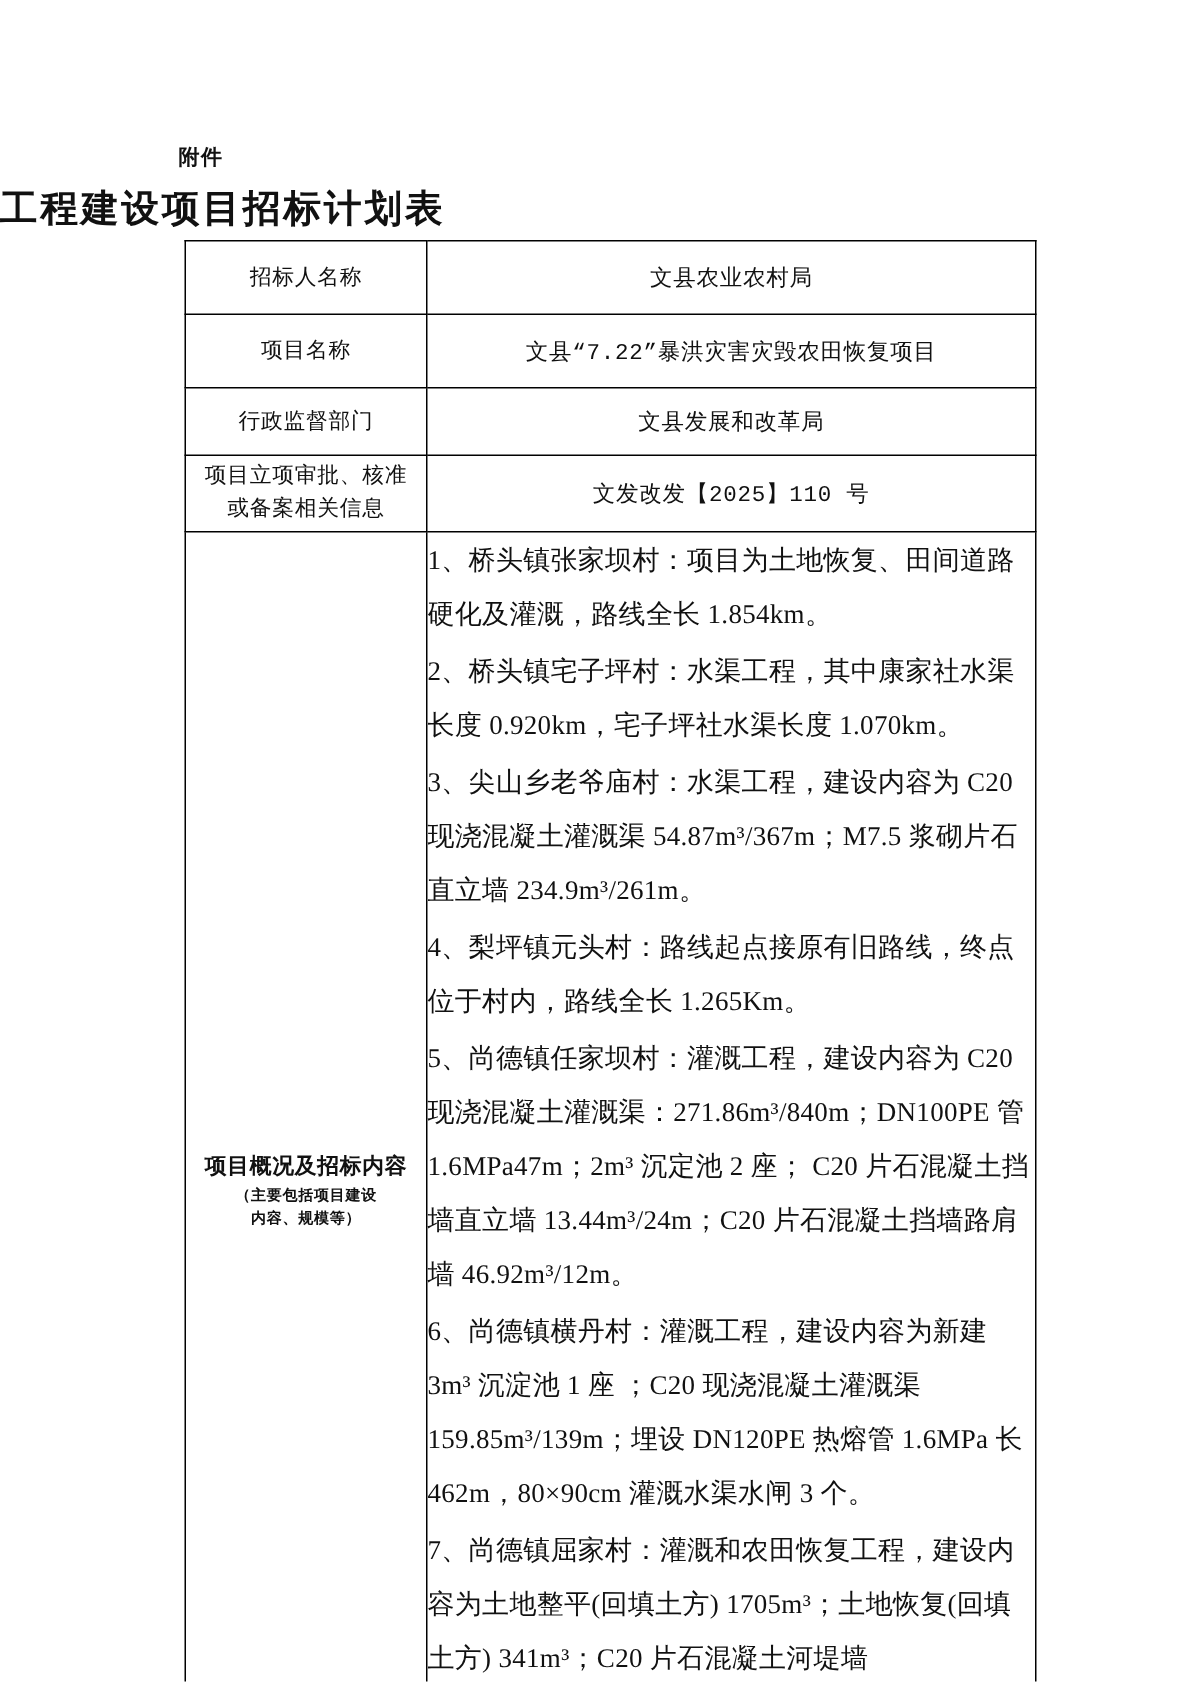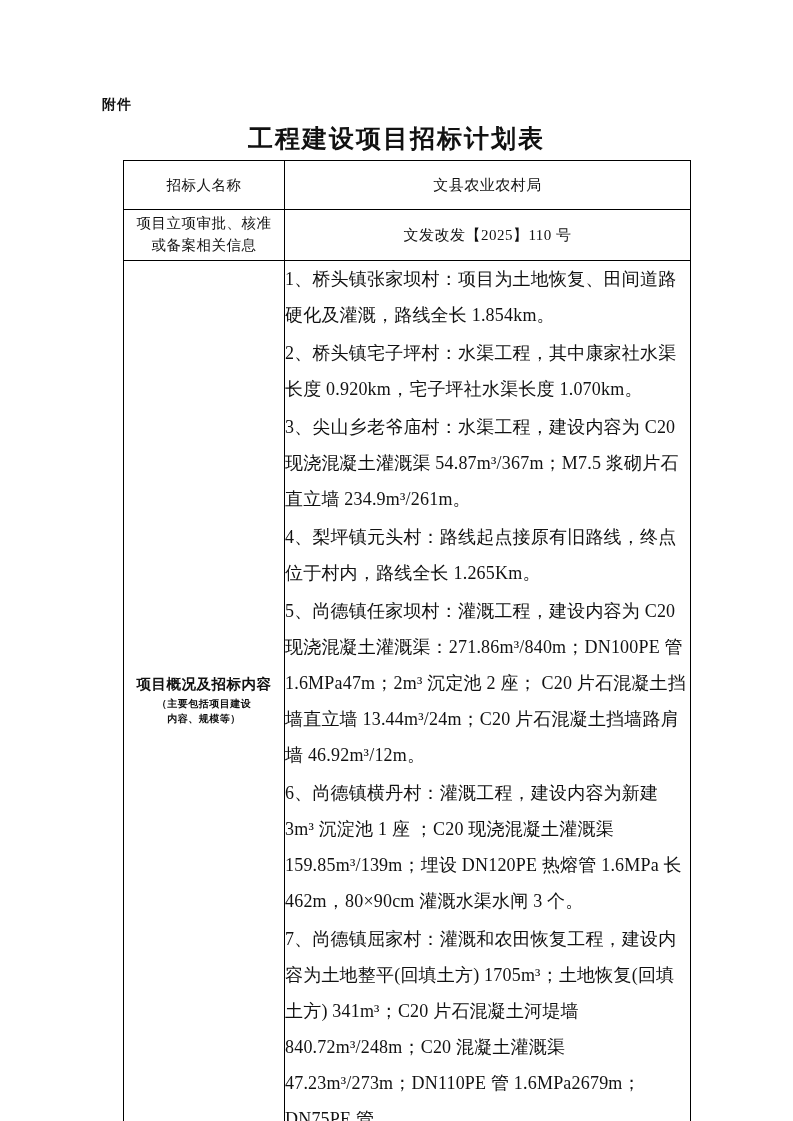--- a/index.html
+++ b/index.html
@@ -17,32 +17,32 @@
   }
   .page {
     position: relative;
     width: 793px;
     height: 1121px;
     box-sizing: border-box;
     padding: 0;
   }
   .attachment-label {
     position: absolute;
-    left: 102px;
+    left: 119px;
     top: 96px;
     font-size: 14px;
     font-weight: bold;
     letter-spacing: 1px;
   }
   .doc-title {
     position: absolute;
     left: 0;
     right: 0;
     top: 122px;
-    text-align: center;
+    text-align: left;
     font-size: 25px;
     font-weight: bold;
     letter-spacing: 2px;
     font-family: "Liberation Serif", "DejaVu Serif", serif;
   }
   table.main-table {
     position: absolute;
     left: 123px;
     top: 160px;
     width: 568px;
@@ -60,20 +60,21 @@
     font-size: 14.5px;
     line-height: 1.55;
     padding: 10px 6px;
     letter-spacing: 0.5px;
   }
   td.value-cell {
     text-align: center;
     font-size: 15px;
     padding: 10px 8px;
     letter-spacing: 0.5px;
+    font-family: Liberation Mono, monospace;
   }
   .row-h1 td { height: 48px; }
   .row-h2 td { height: 48px; }
   .row-h3 td { height: 44px; }
   .row-h4 td { height: 50px; }
 
   td.label-cell.multi {
     line-height: 1.5;
   }
   .label-sub {
@@ -112,20 +113,28 @@
   <div class="attachment-label">附件</div>
 
   <div class="doc-title">工程建设项目招标计划表</div>
 
   <table class="main-table">
     <tbody>
       <tr class="row-h1">
         <td class="label-cell">招标人名称</td>
         <td class="value-cell">文县农业农村局</td>
       </tr>
+      <tr class="row-h2">
+        <td class="label-cell">项目名称</td>
+        <td class="value-cell">文县“7.22”暴洪灾害灾毁农田恢复项目</td>
+      </tr>
+      <tr class="row-h3">
+        <td class="label-cell">行政监督部门</td>
+        <td class="value-cell">文县发展和改革局</td>
+      </tr>
       <tr class="row-h4">
         <td class="label-cell multi">
           <span class="label-sub">项目立项审批、核准</span>
           <span class="label-sub">或备案相关信息</span>
         </td>
         <td class="value-cell">文发改发【2025】110 号</td>
       </tr>
       <tr>
         <td class="label-cell scope-label">
           <span>项目概况及招标内容</span>

